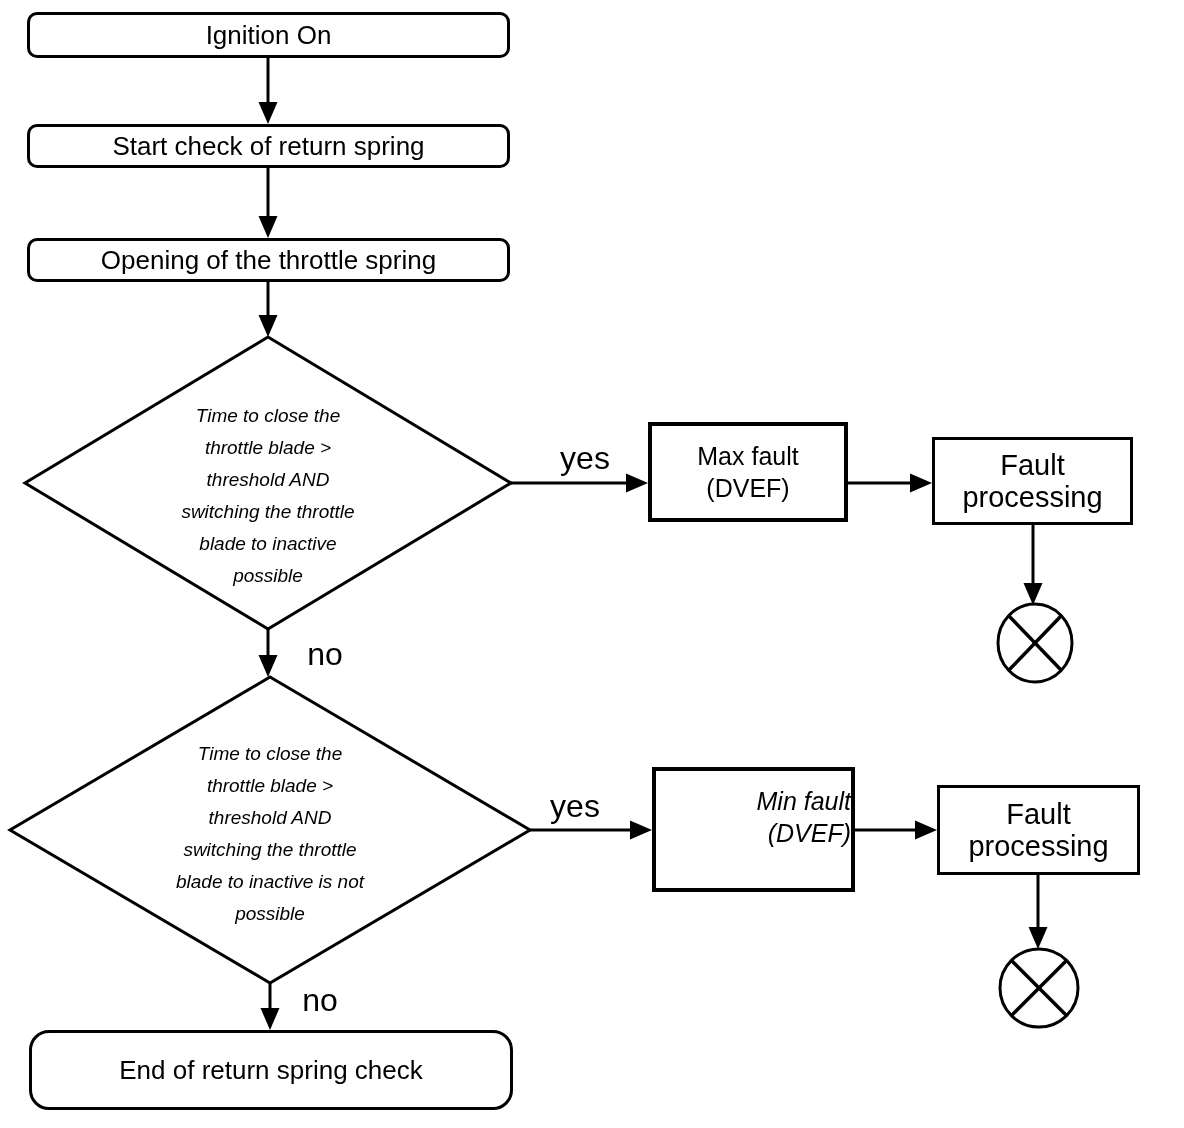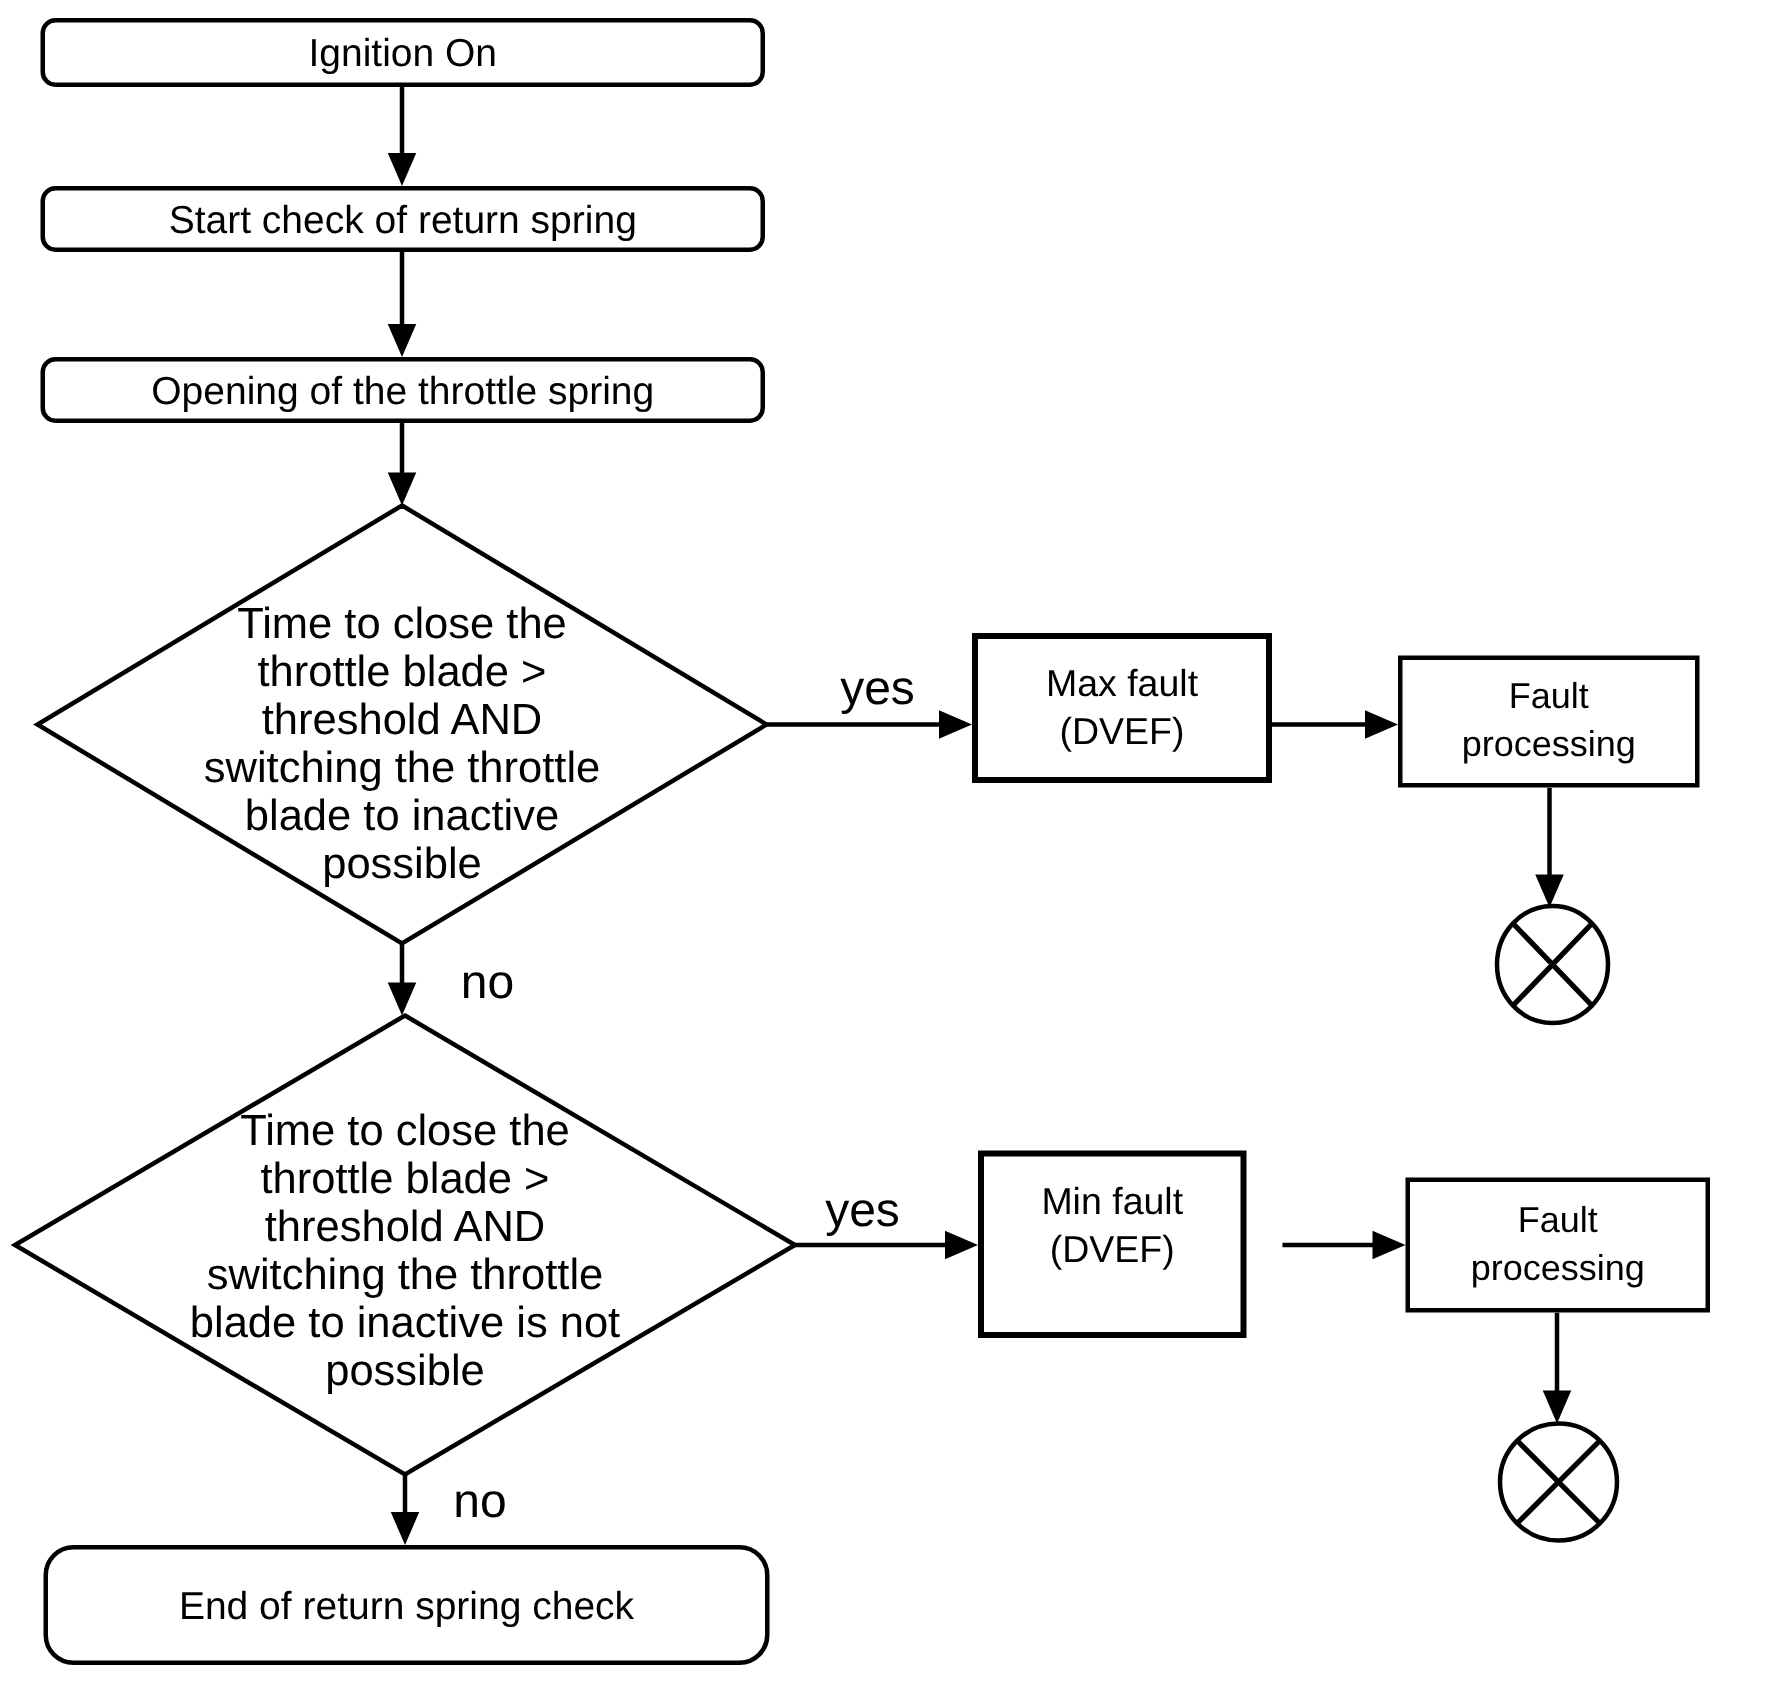--- a/index.html
+++ b/index.html
@@ -29,30 +29,31 @@
   }
   .square-box {
     border: 4px solid #000000;
     font-size: 25px;
     display: block;
     line-height: 32px;
     padding-top: 14px;
   }
   .proc-box {
     border: 3px solid #000000;
-    font-size: 24px;
+    font-size: 29px;
     line-height: 32px;
     flex-direction: column;
   }
   .diamond-label {
     position: absolute;
     text-align: center;
-    font-size: 29px;
+    font-size: 19px;
     line-height: 32px;
     background: transparent;
+    font-style: italic;
   }
   .edge-label {
     position: absolute;
     font-size: 32px;
     text-align: center;
     background: transparent;
   }
   .line-row { display: block; }
 </style>
 </head>
@@ -157,21 +158,21 @@
   <div class="node square-box" style="left:648px; top:422px; width:200px; height:100px; text-align:center;">
     <span class="line-row">Max fault</span>
     <span class="line-row">(DVEF)</span>
   </div>
 
   <div class="node proc-box" style="left:932px; top:437px; width:201px; height:88px;">
     <span class="line-row">Fault</span>
     <span class="line-row">processing</span>
   </div>
 
-  <div class="node square-box" style="left:652px; top:767px; width:179px; height:125px; text-align:center;">
+  <div class="node square-box" style="left:652px; top:767px; width:203px; height:125px; text-align:right;font-style:italic;">
     <span class="line-row">Min fault</span>
     <span class="line-row">(DVEF)</span>
   </div>
 
   <div class="node proc-box" style="left:937px; top:785px; width:203px; height:90px;">
     <span class="line-row">Fault</span>
     <span class="line-row">processing</span>
   </div>
 
   <div class="node rounded-box" style="left:29px; top:1030px; width:484px; height:80px; border-radius:20px;">

